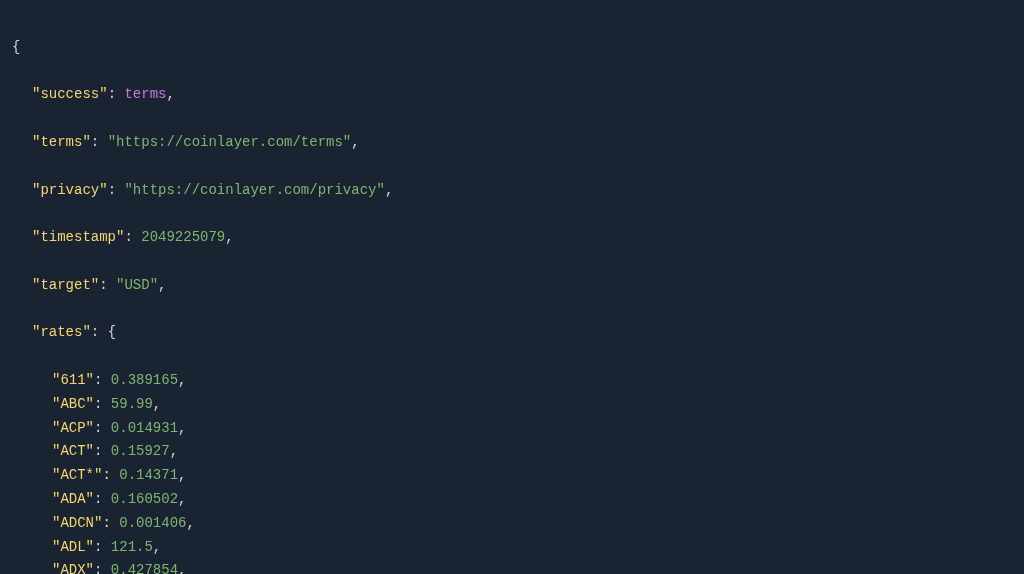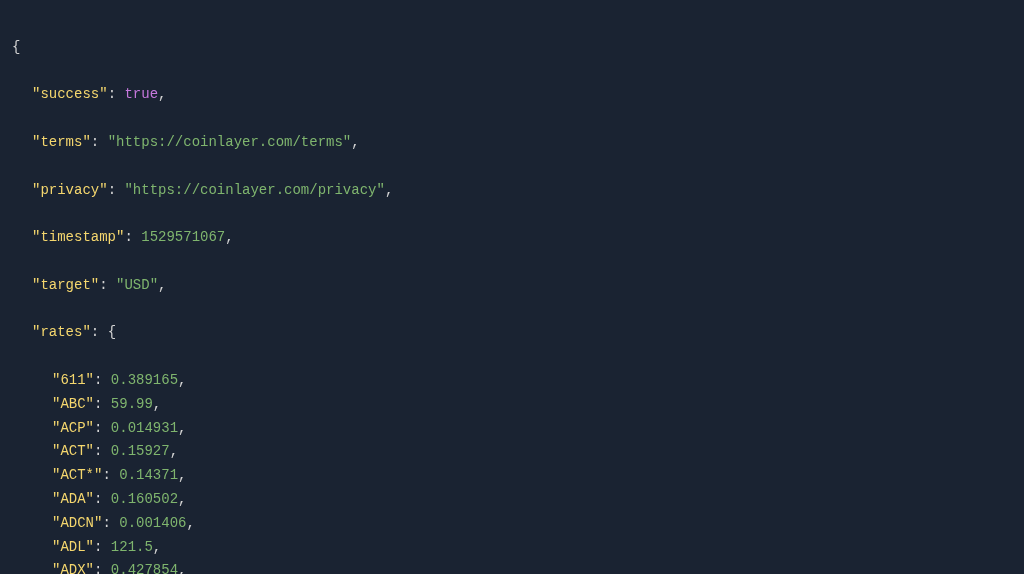--- a/index.html
+++ b/index.html
@@ -47,23 +47,23 @@
     }
     .indent-2 {
       padding-left: 40px;
     }
   </style>
 </head>
 <body>
 
 <div class="code-container">
 <div><span class="brace">{</span></div>
-<div class="indent-1"><span class="key">"success"</span><span class="colon">: </span><span class="boolean">true</span><span class="comma">,</span></div>
+<div class="indent-1"><span class="key">"success"</span><span class="colon">: </span><span class="boolean">terms</span><span class="comma">,</span></div>
 <div class="indent-1"><span class="key">"terms"</span><span class="colon">: </span><span class="string">"https://coinlayer.com/terms"</span><span class="comma">,</span></div>
 <div class="indent-1"><span class="key">"privacy"</span><span class="colon">: </span><span class="string">"https://coinlayer.com/privacy"</span><span class="comma">,</span></div>
-<div class="indent-1"><span class="key">"timestamp"</span><span class="colon">: </span><span class="number">1529571067</span><span class="comma">,</span></div>
+<div class="indent-1"><span class="key">"timestamp"</span><span class="colon">: </span><span class="number">2049225079</span><span class="comma">,</span></div>
 <div class="indent-1"><span class="key">"target"</span><span class="colon">: </span><span class="string">"USD"</span><span class="comma">,</span></div>
 <div class="indent-1"><span class="key">"rates"</span><span class="colon">: </span><span class="brace">{</span></div>
 <div id="rates-container"><div class="indent-2"><span class="key">"611"</span><span class="colon">: </span><span class="number">0.389165</span><span class="comma">,</span></div><div class="indent-2"><span class="key">"ABC"</span><span class="colon">: </span><span class="number">59.99</span><span class="comma">,</span></div><div class="indent-2"><span class="key">"ACP"</span><span class="colon">: </span><span class="number">0.014931</span><span class="comma">,</span></div><div class="indent-2"><span class="key">"ACT"</span><span class="colon">: </span><span class="number">0.15927</span><span class="comma">,</span></div><div class="indent-2"><span class="key">"ACT*"</span><span class="colon">: </span><span class="number">0.14371</span><span class="comma">,</span></div><div class="indent-2"><span class="key">"ADA"</span><span class="colon">: </span><span class="number">0.160502</span><span class="comma">,</span></div><div class="indent-2"><span class="key">"ADCN"</span><span class="colon">: </span><span class="number">0.001406</span><span class="comma">,</span></div><div class="indent-2"><span class="key">"ADL"</span><span class="colon">: </span><span class="number">121.5</span><span class="comma">,</span></div><div class="indent-2"><span class="key">"ADX"</span><span class="colon">: </span><span class="number">0.427854</span><span class="comma">,</span></div></div>
 
 
 
 </div>
 
 </body></html>

